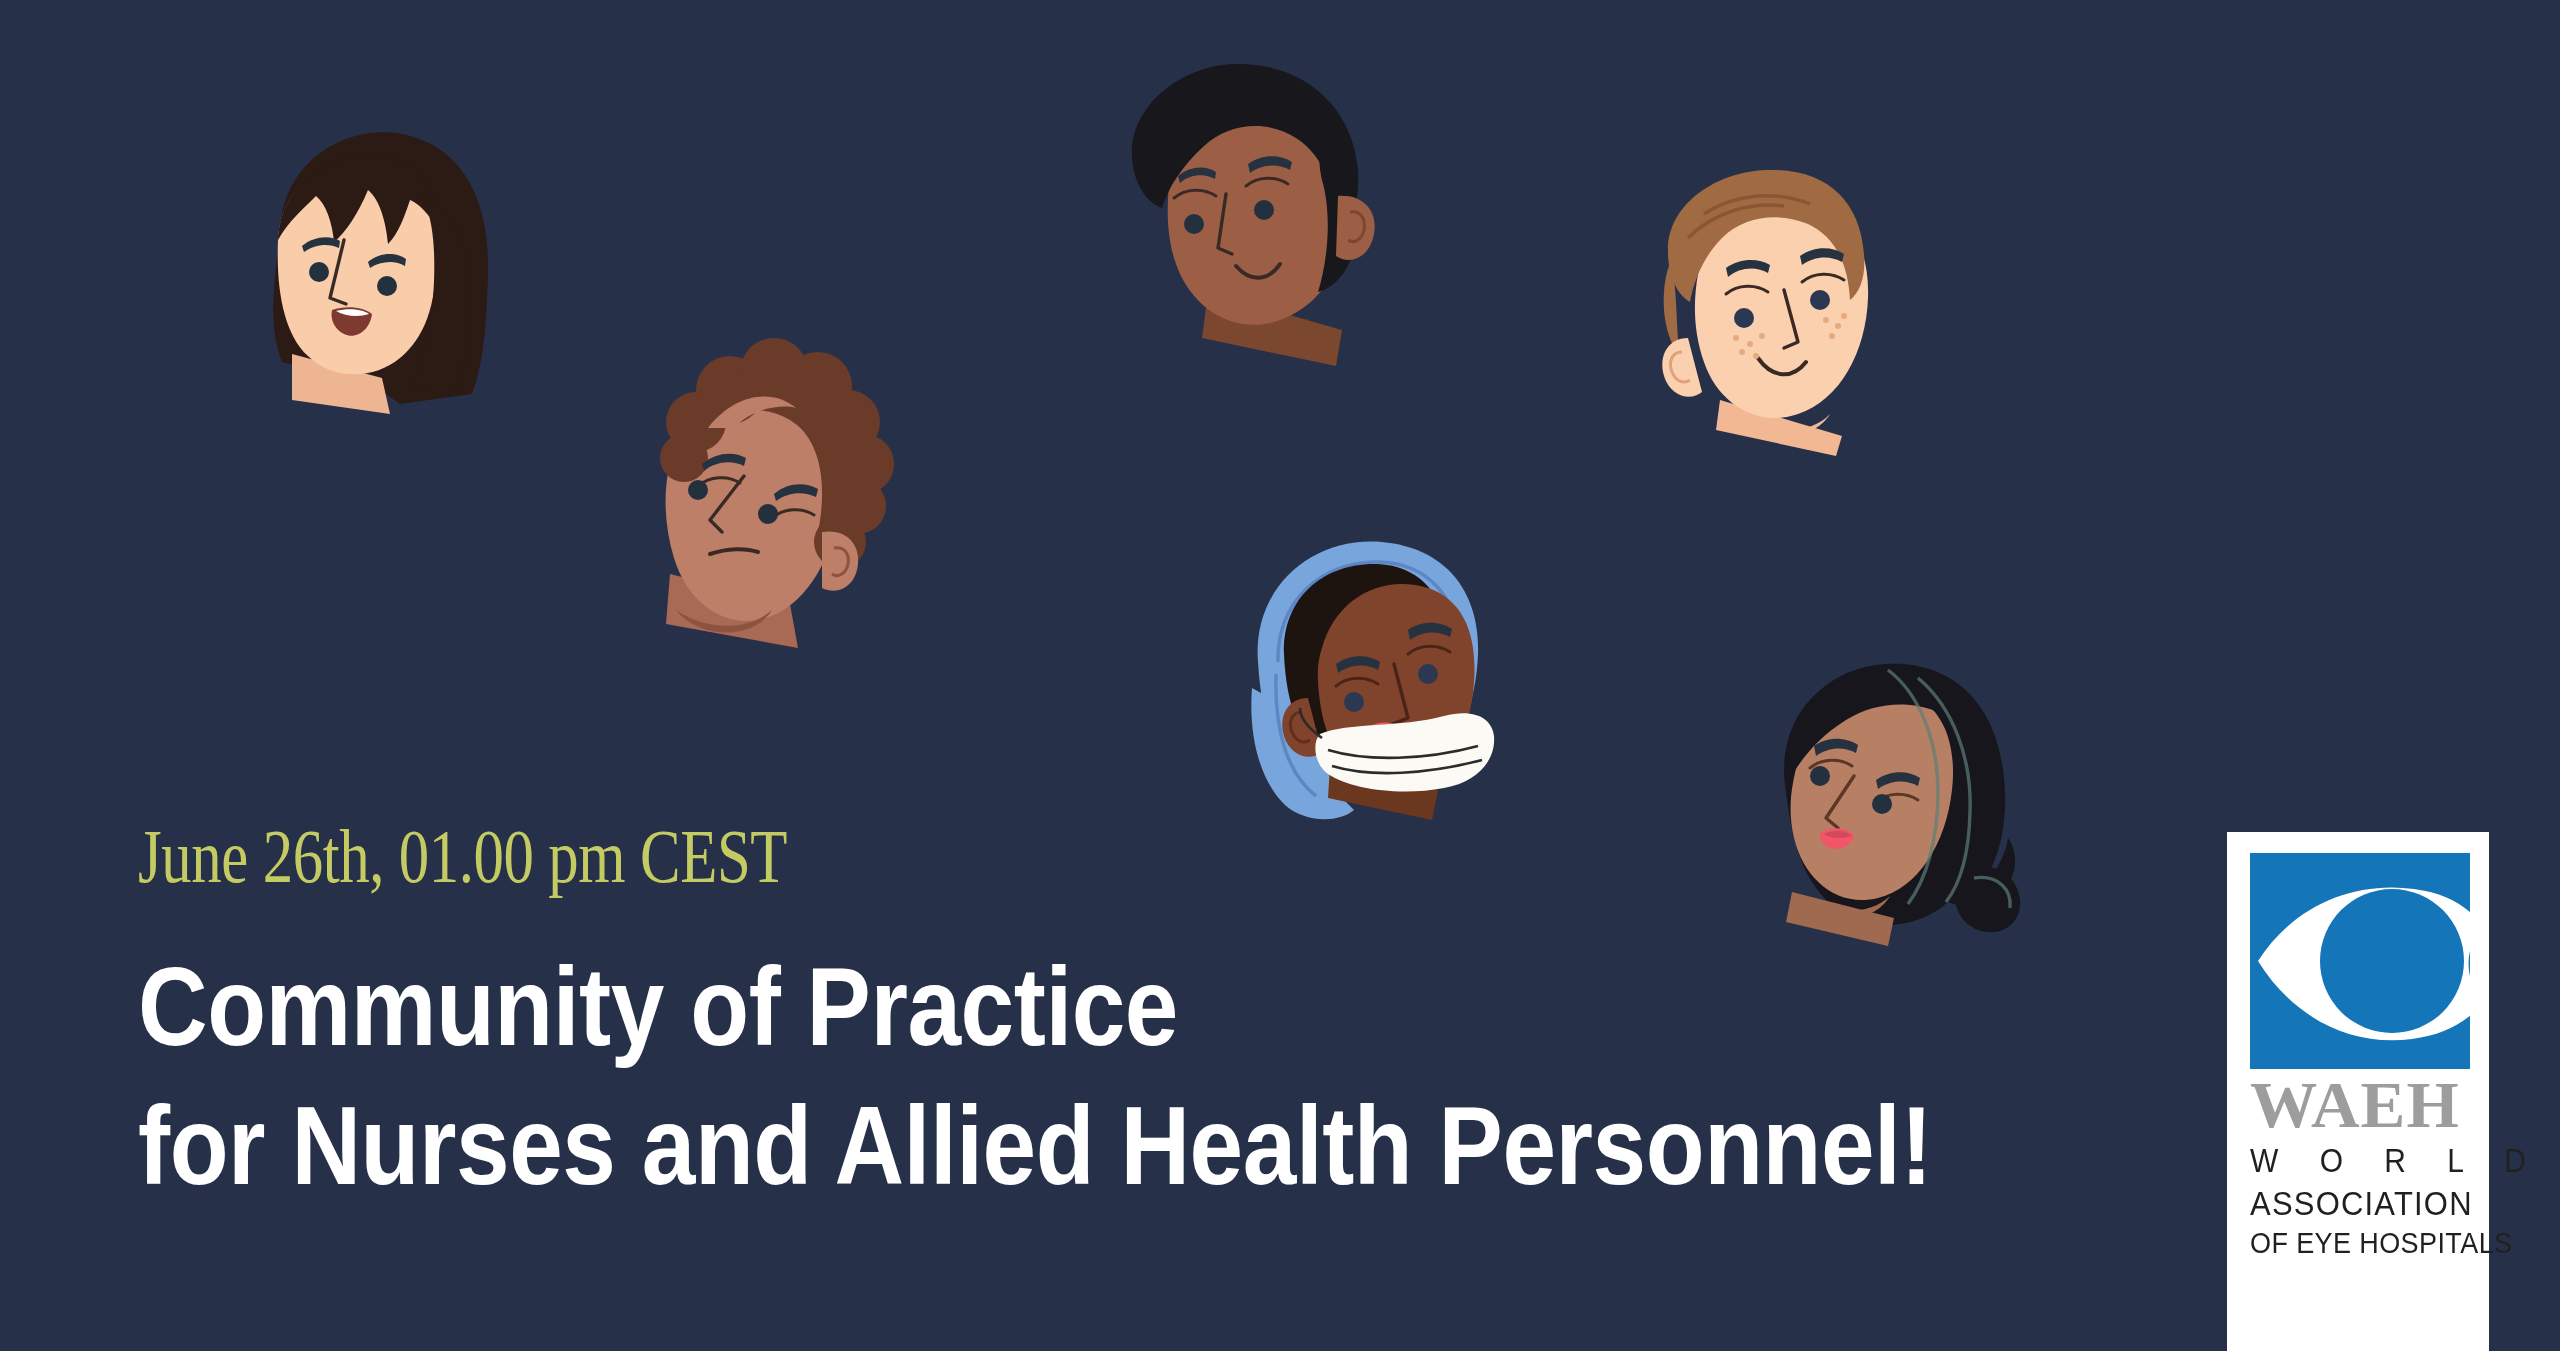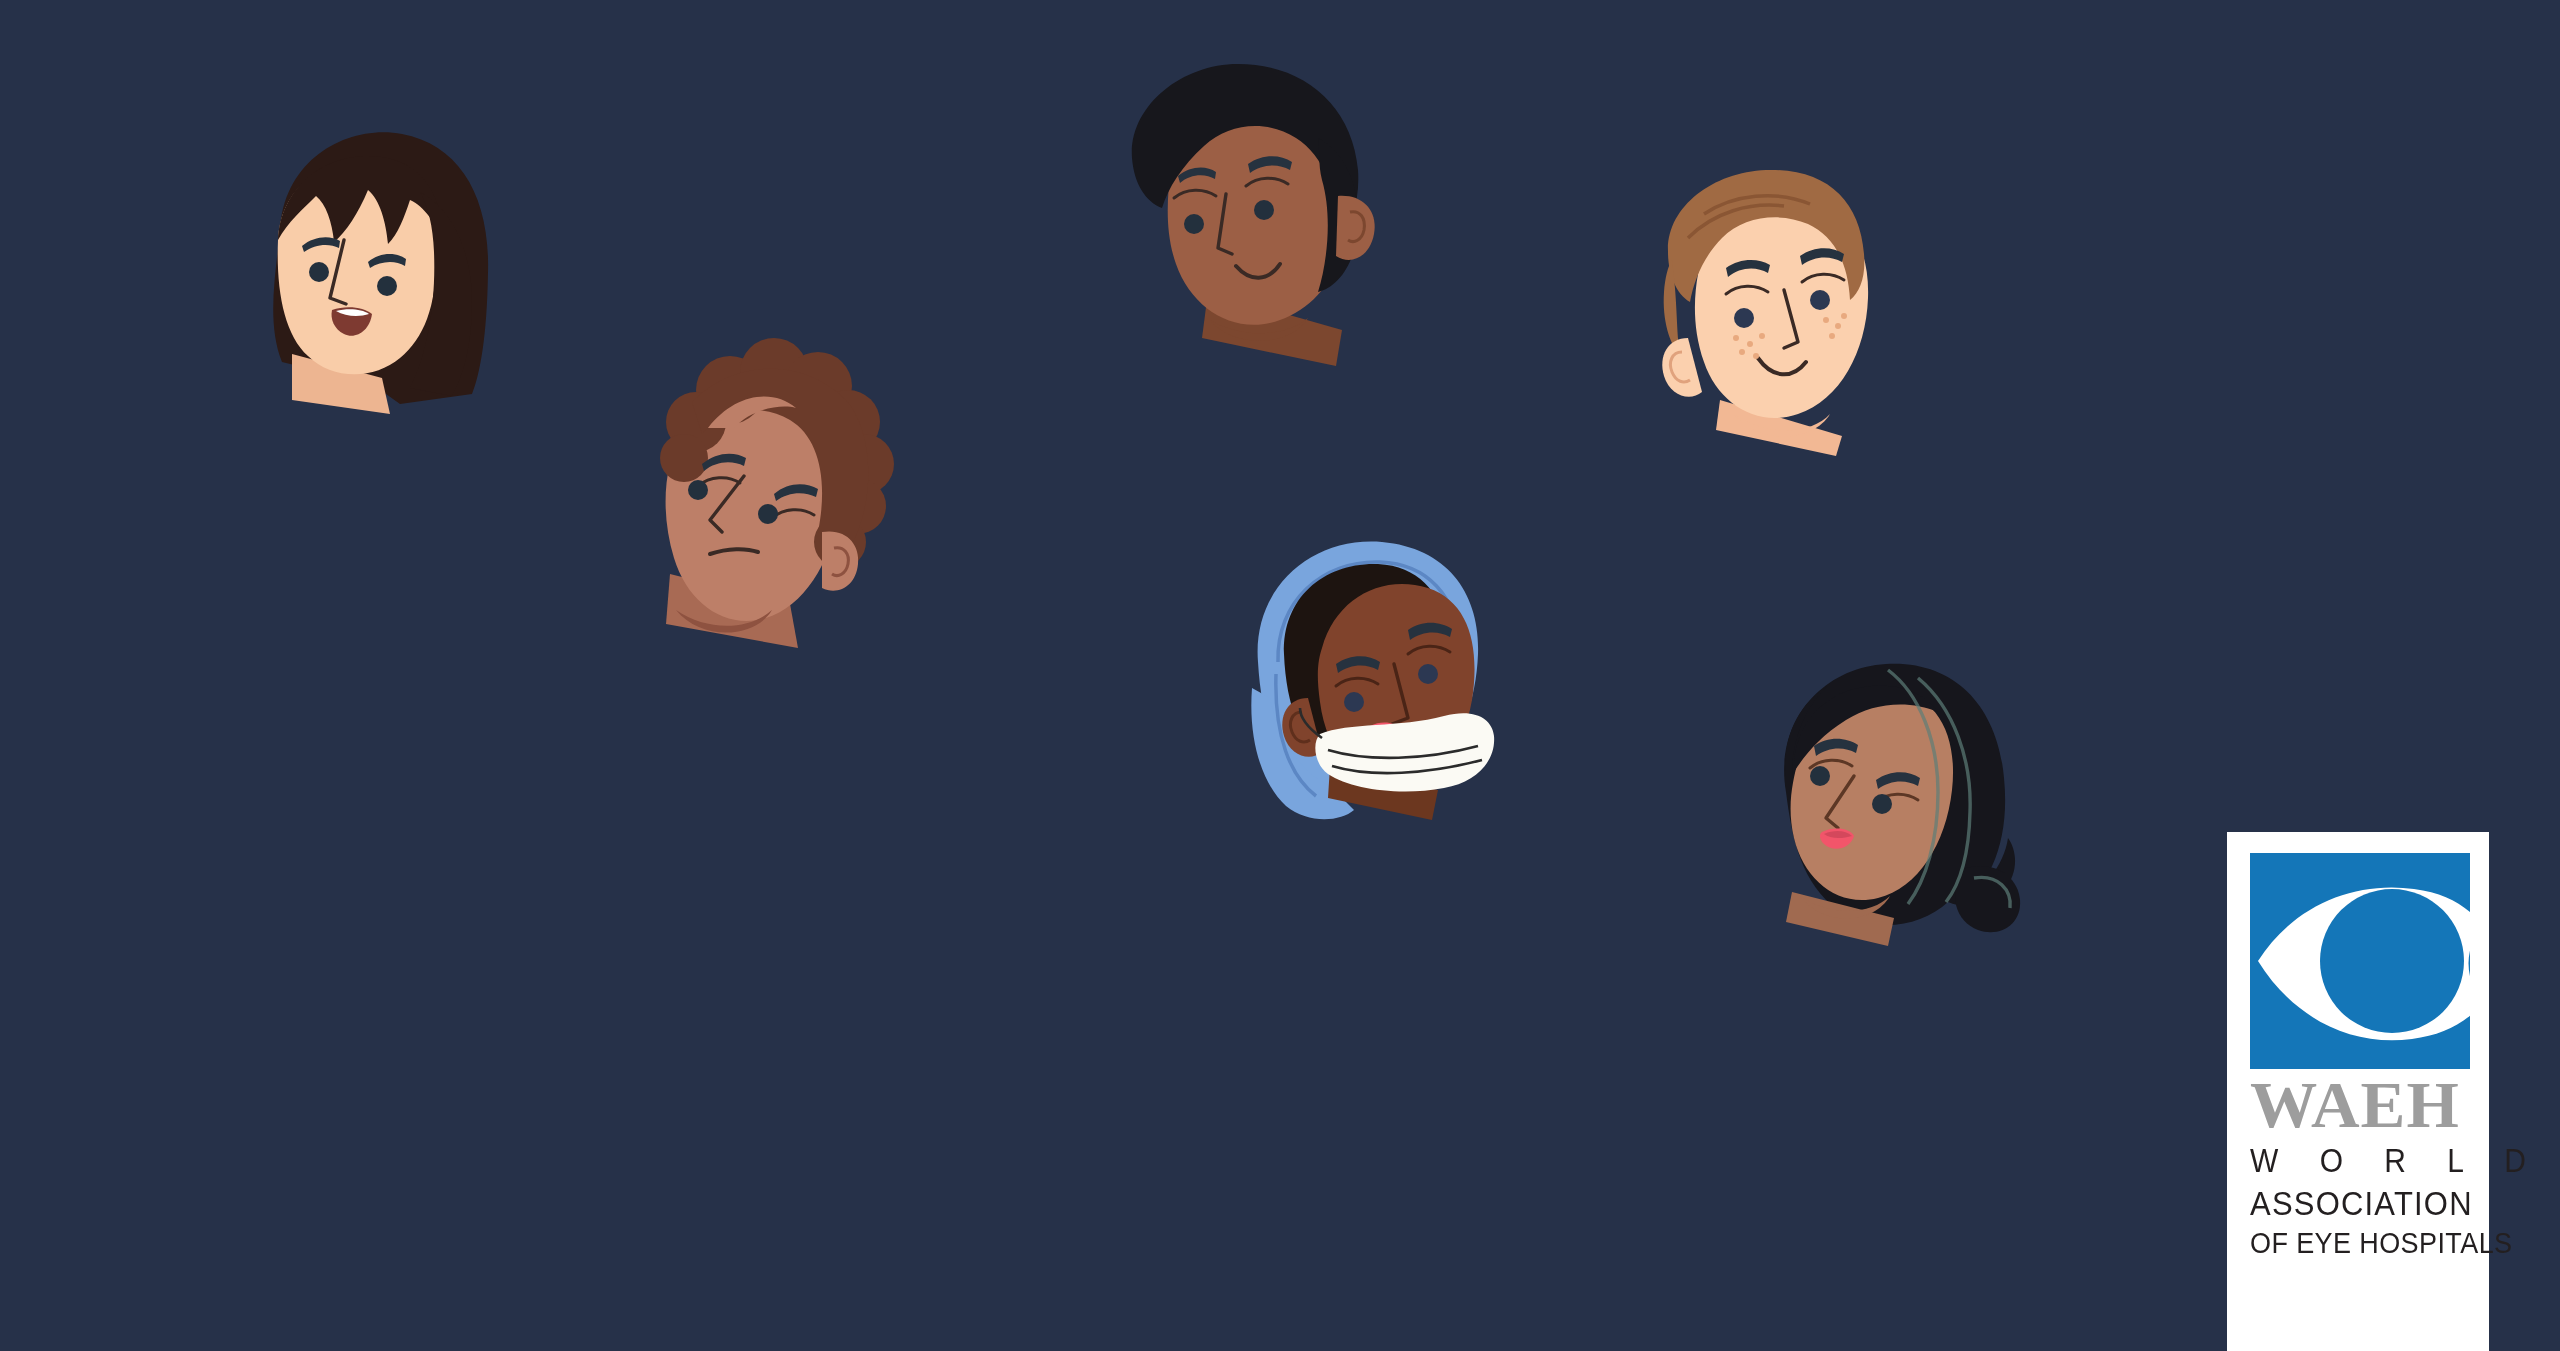--- a/index.html
+++ b/index.html
@@ -343,20 +343,27 @@
 
       <path d="M112 134 L84 176 L96 186" fill="none" stroke="#5c3725" stroke-width="3.4" stroke-linecap="round" stroke-linejoin="round"></path>
 
       <path d="M80 190 C92 184 108 186 112 194 C108 208 90 210 82 202 C77 197 77 192 80 190 Z" fill="#f2556a"></path>
       <path d="M82 192 C94 187 104 189 110 194 C100 197 88 197 82 192 Z" fill="#b03a4c" opacity="0.45"></path>
 
       <path d="M58 254 C90 276 130 272 148 254 C132 282 82 286 58 254 Z" fill="#a06a50"></path>
     </svg>
   </div>
 
+  <div id="text-block">
+    <div id="event-date">June 26th, 01.00 pm CEST</div>
+    <h1 id="headline">
+      <span class="headline-line">Community of Practice</span>
+      <span class="headline-line">for Nurses and Allied Health Personnel!</span>
+    </h1>
+  </div>
 
   <div id="waeh-logo">
     <div id="logo-mark">
       <svg viewBox="0 0 220 216" xmlns="http://www.w3.org/2000/svg">
 
         <path d="M8 108 C44 52 104 28 164 36 C196 40 214 52 232 70 C214 100 214 120 232 152 C212 172 192 182 162 186 C102 194 44 166 8 108 Z" fill="#ffffff"></path>
 
         <circle cx="142" cy="108" r="72" fill="#1476b8"></circle>
       </svg>
     </div>

